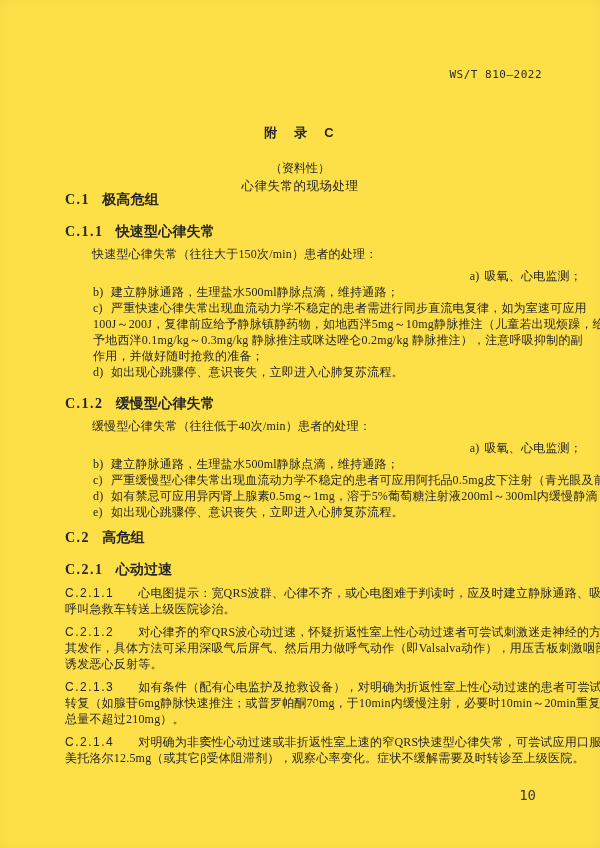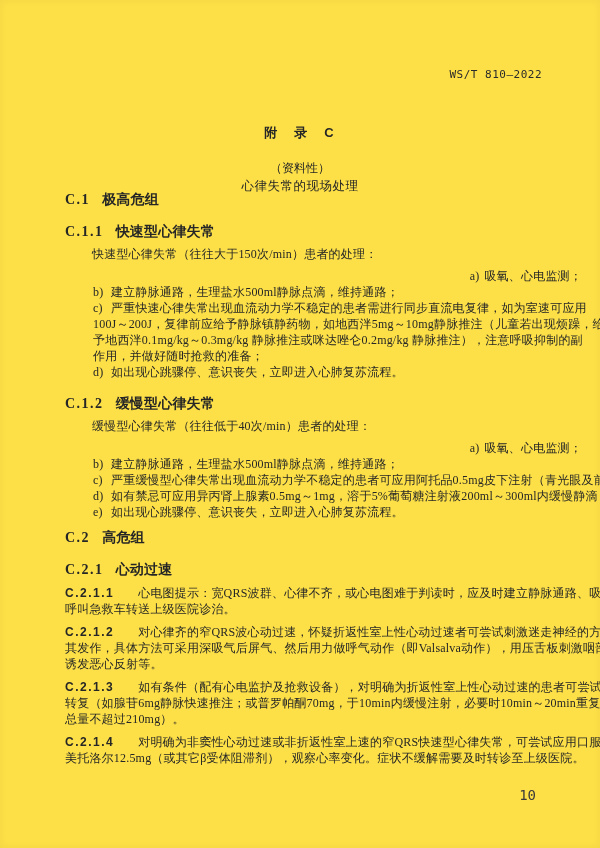--- a/index.html
+++ b/index.html
@@ -33,21 +33,21 @@
   .hnum{letter-spacing:1.5px;margin-right:12px;}
   .intro{margin-top:6px;padding-left:27px;white-space:nowrap;}
   .item{margin-top:0;}
   .item.first{margin-top:6px;text-align:right;}
   .iline{padding-left:28px;white-space:nowrap;}
   .marker{display:inline-block;min-width:13px;margin-right:5px;}
   .para{margin-top:7px;}
   .pline{white-space:nowrap;}
   .pnum{
     font-family:"Liberation Sans","DejaVu Sans",sans-serif;
-    font-weight:bold;letter-spacing:1.5px;margin-right:24px;text-align:right;
+    font-weight:normal;letter-spacing:1.5px;margin-right:24px;text-align:right;
   }
   .page-number{
     position:absolute;top:780px;right:64px;
     font-family:"DejaVu Sans Mono","Liberation Mono",monospace;
     font-size:14px;color:#3a3a3a;margin-top:7px;
   }
 </style>
 </head>
 <body>
 

